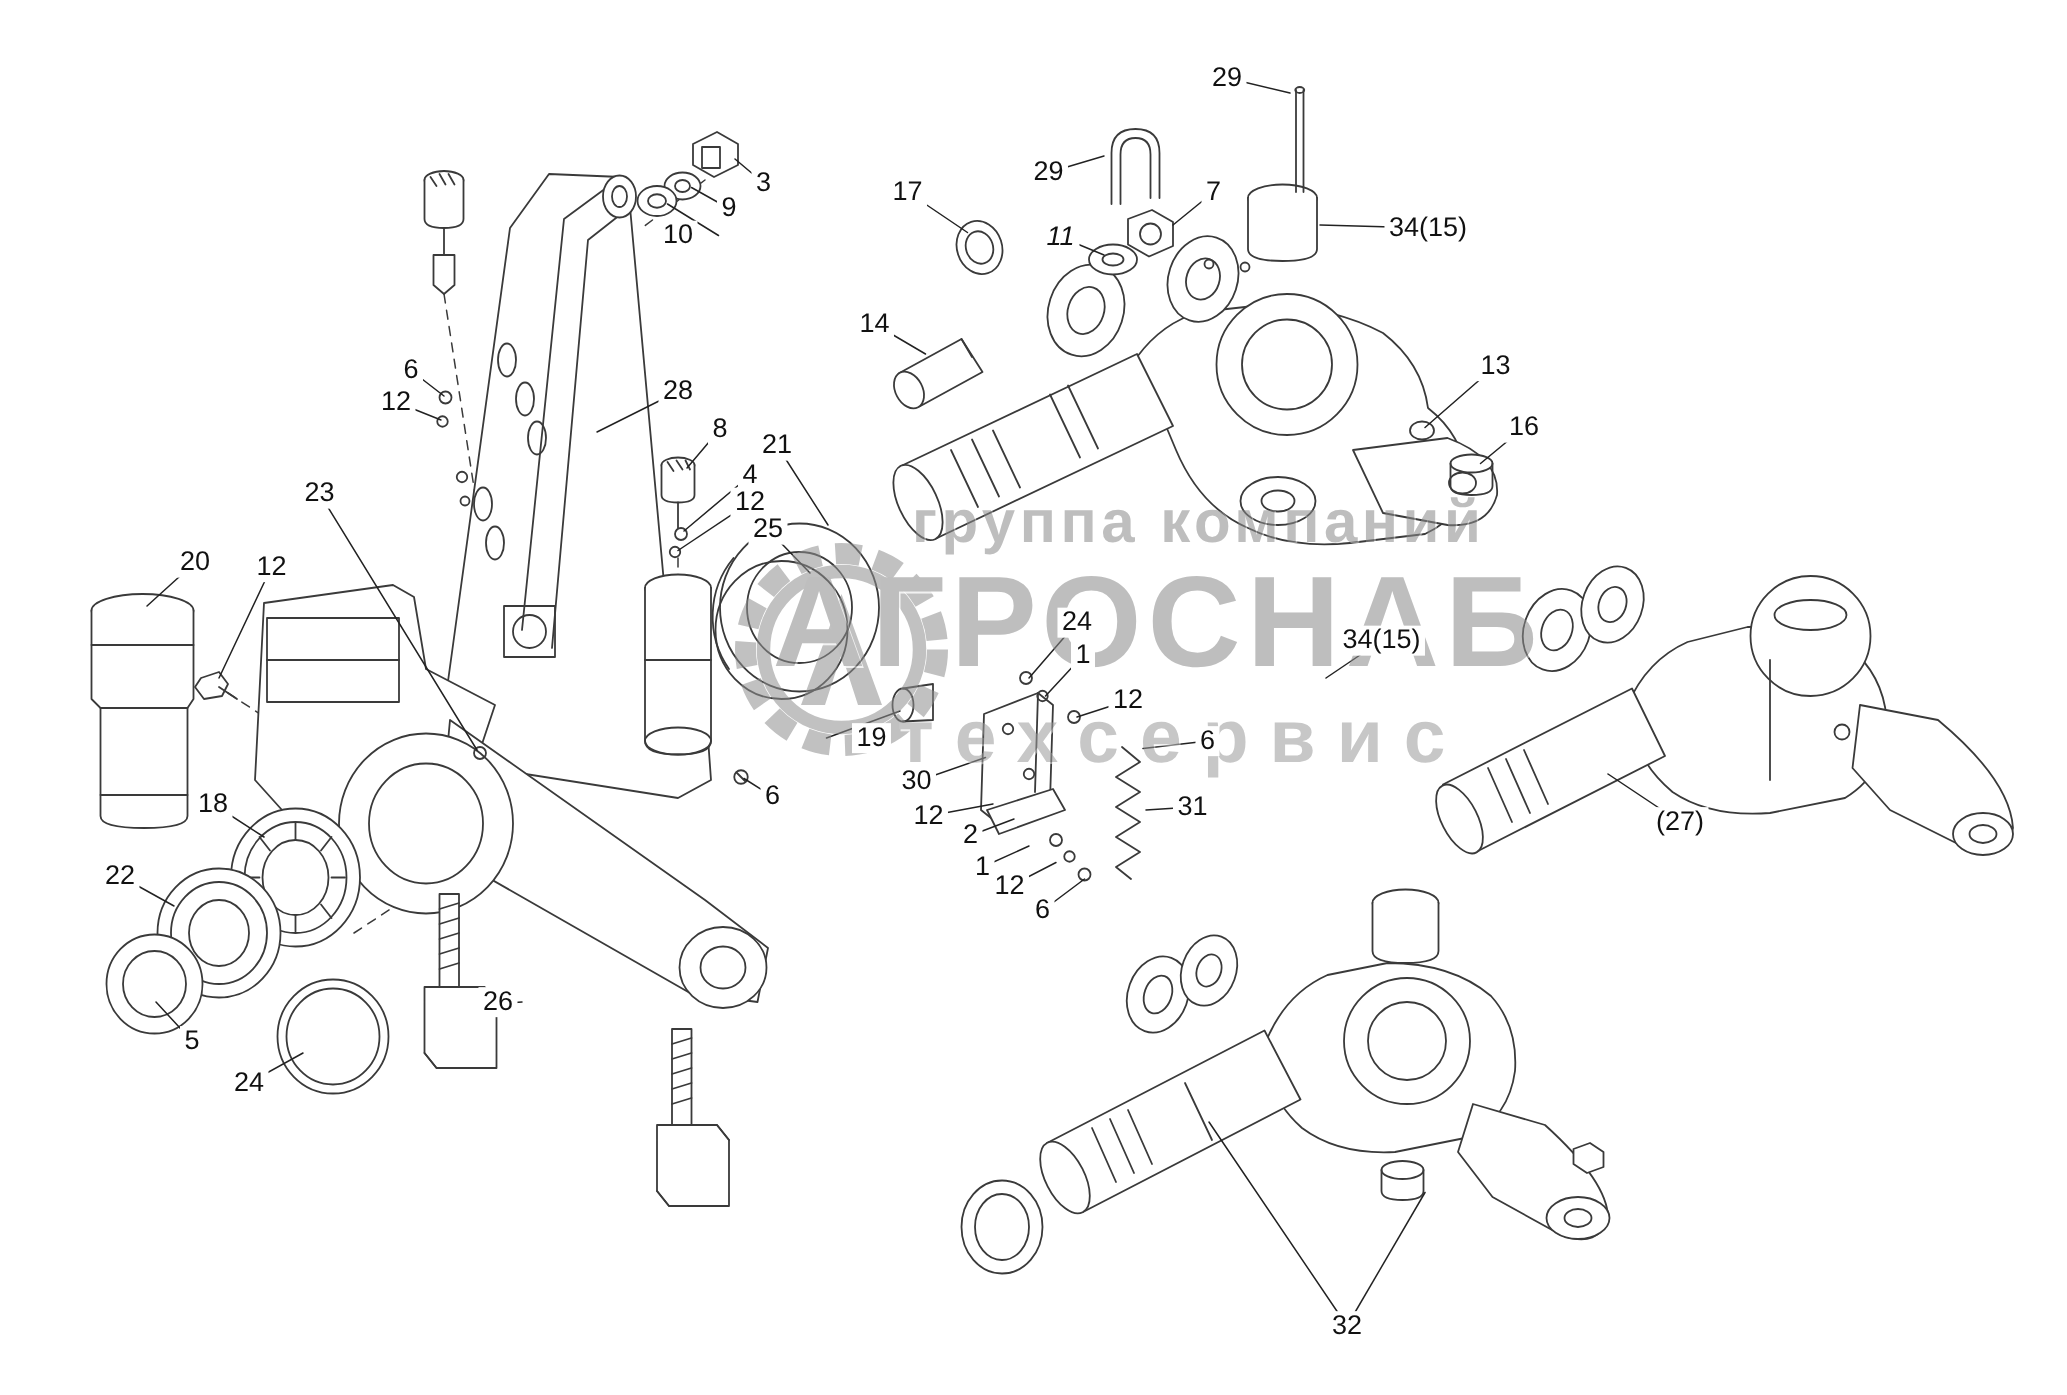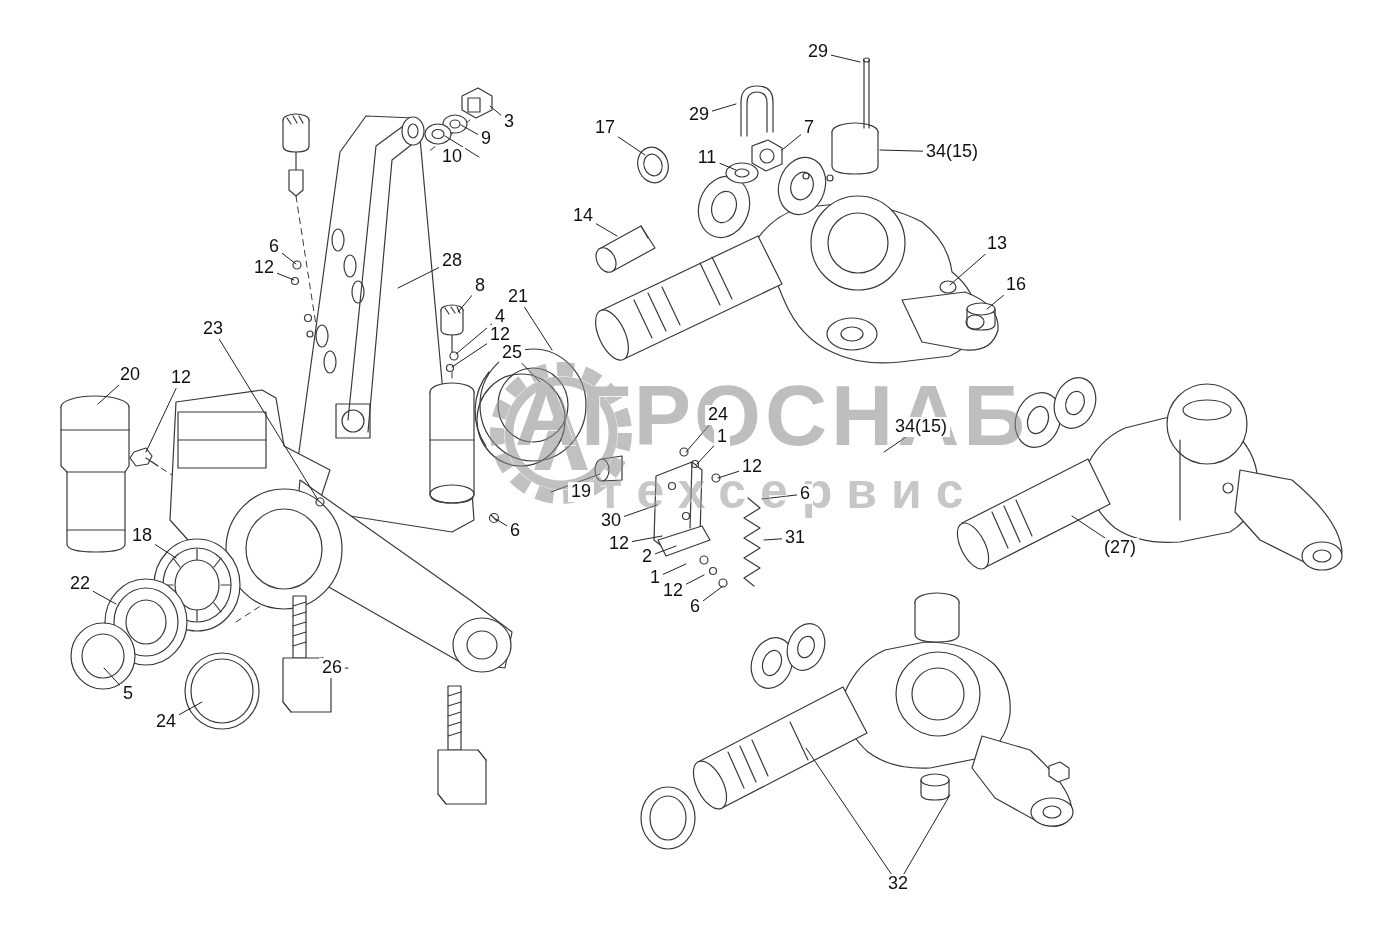--- a/index.html
+++ b/index.html
@@ -356,30 +356,31 @@
         <line x1="898" y1="884" x2="950" y2="795" class="leader"></line>
       </g>
   </svg>
 
   <div class="watermark">
     <svg class="wm-gear" width="170" height="170" viewBox="0 0 170 170">
       <circle cx="85" cy="85" r="64" fill="none" stroke="#8f8f8f" stroke-width="14" stroke-dasharray="17 10"></circle>
       <circle cx="85" cy="85" r="52" fill="none" stroke="#8f8f8f" stroke-width="9"></circle>
       <path d="M85,48 L112,122 L96,122 L85,88 L74,122 L58,122 Z" fill="#8f8f8f"></path>
     </svg>
+    <div class="wm-line wm-line1">группа компаний</div>
     <div class="wm-line wm-line2">АГРОСНАБ</div>
     <div class="wm-line wm-line3">техсервис</div>
   </div>
 
   <div id="callout-layer">
       <div class="callout" style="left: 818px; top: 52px;">29</div>
       <div class="callout" style="left: 699px; top: 115px;">29</div>
       <div class="callout" style="left: 809px; top: 128px;">7</div>
       <div class="callout" style="left: 605px; top: 128px;">17</div>
-      <div class="callout" style="left: 707px; top: 158px;">11</div>
+      <div class="callout" style="left: 707px; top: 158px; font-style: italic;">11</div>
       <div class="callout" style="left: 952px; top: 152px;">34(15)</div>
       <div class="callout" style="left: 509px; top: 122px;">3</div>
       <div class="callout" style="left: 486px; top: 139px;">9</div>
       <div class="callout" style="left: 452px; top: 157px;">10</div>
       <div class="callout" style="left: 583px; top: 216px;">14</div>
       <div class="callout" style="left: 997px; top: 244px;">13</div>
       <div class="callout" style="left: 1016px; top: 285px;">16</div>
       <div class="callout" style="left: 274px; top: 247px;">6</div>
       <div class="callout" style="left: 264px; top: 268px;">12</div>
       <div class="callout" style="left: 452px; top: 261px;">28</div>

